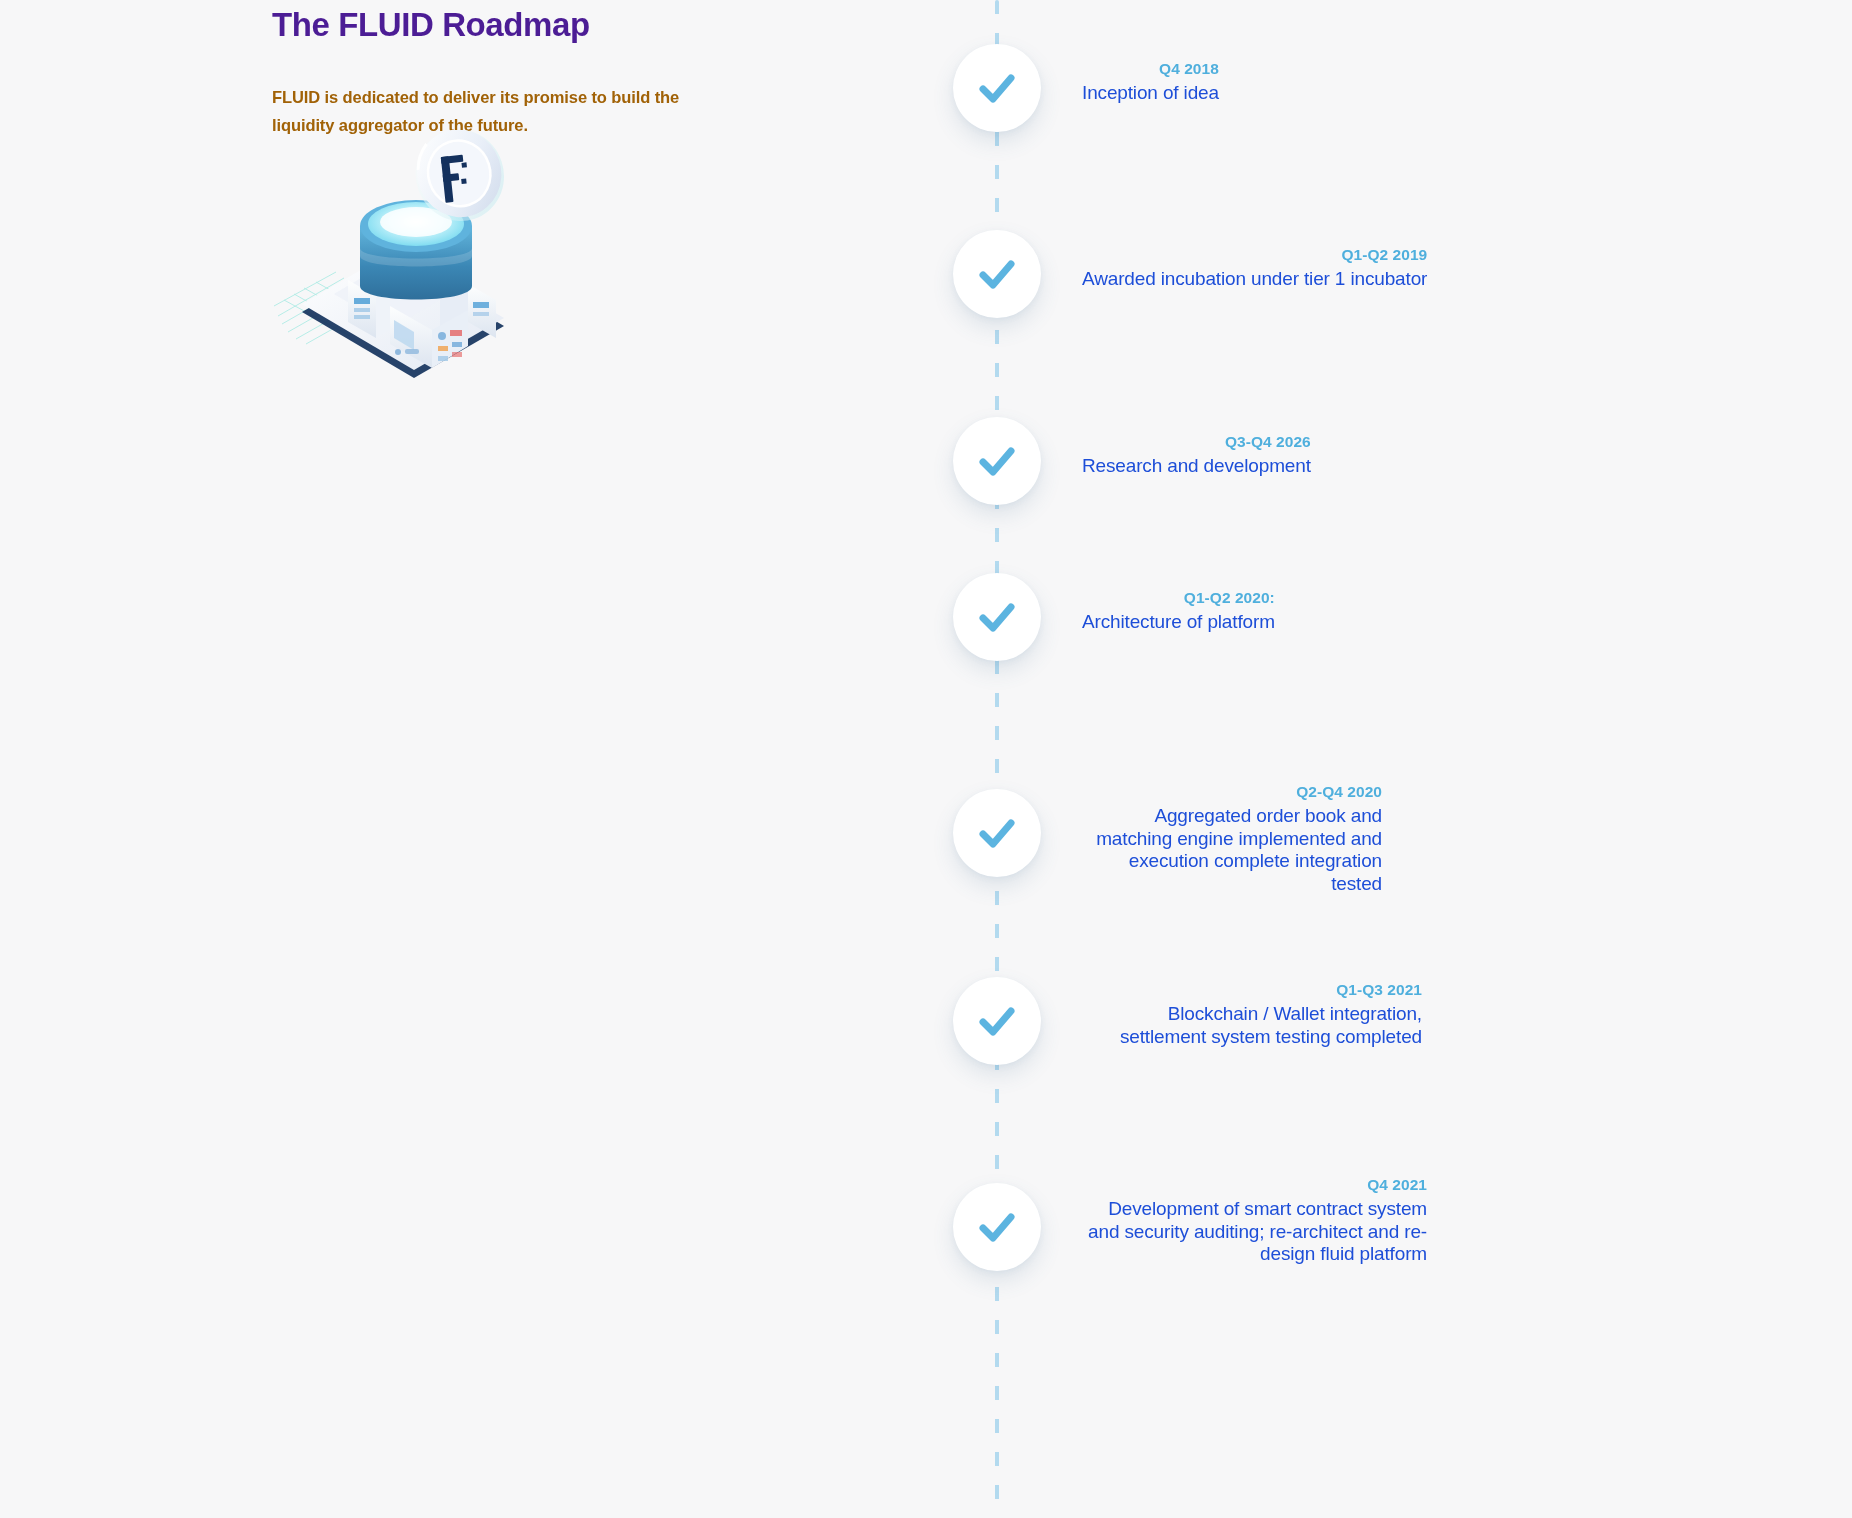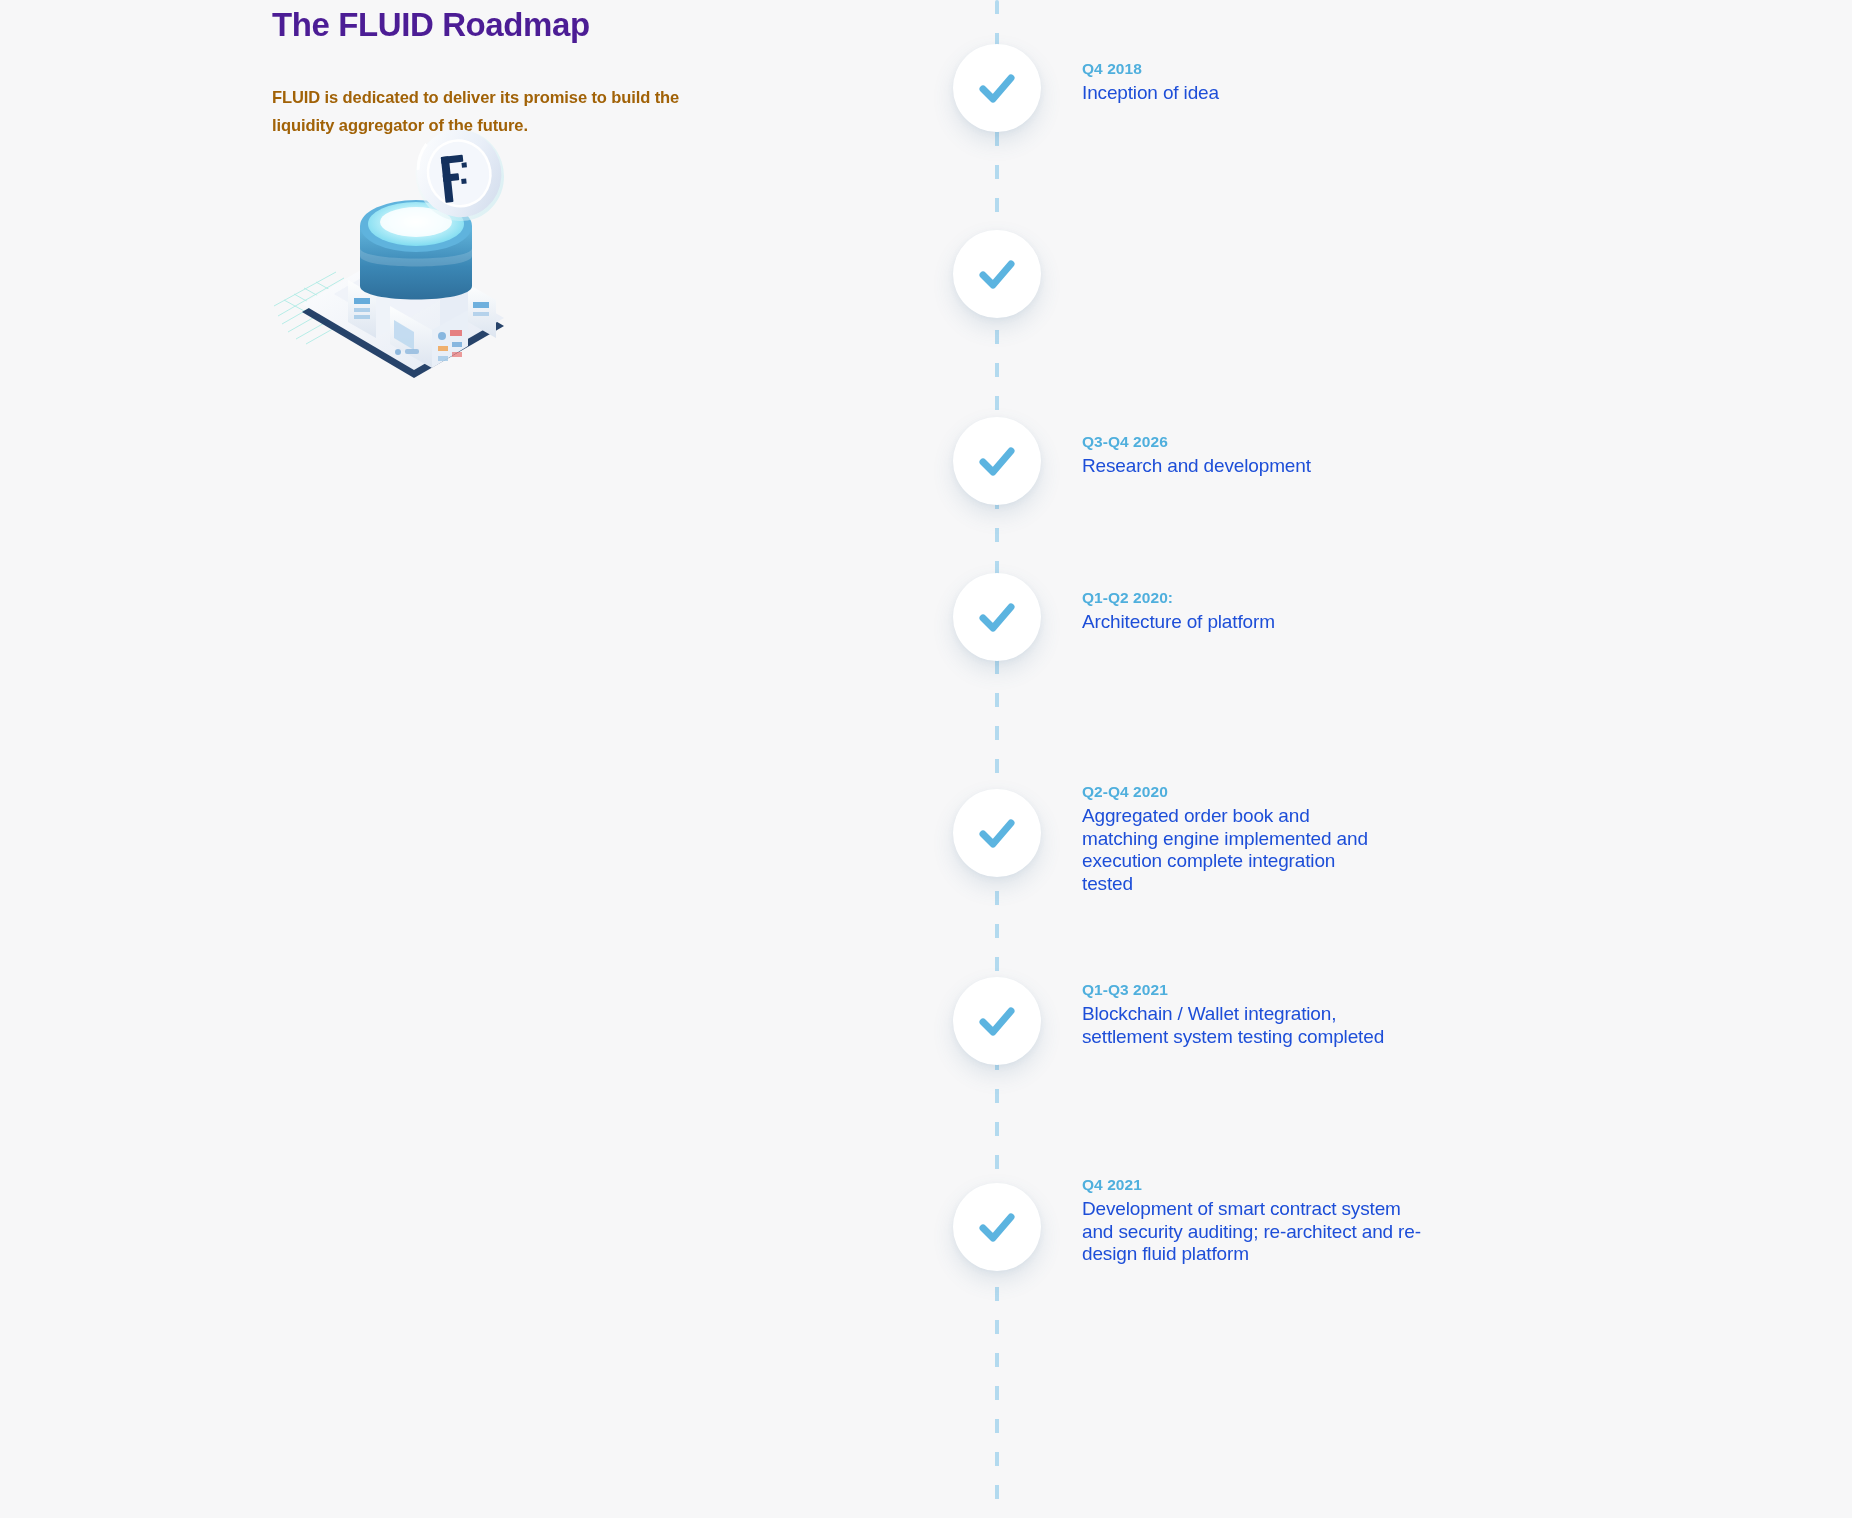--- a/index.html
+++ b/index.html
@@ -104,20 +104,21 @@
     justify-content: center;
     margin-left: 9px;
   }
 
   .node svg { display: block; }
 
   .milestone-text {
     margin-left: 41px;
     padding-top: 14px;
     max-width: 480px;
+    text-align: right;
   }
 
   .ms-quarter {
     font-size: 15.5px;
     font-weight: bold;
     color: #4fafdd;
     letter-spacing: 0.05px;
     line-height: 21px;
   }
 
@@ -256,20 +257,24 @@
         <div class="ms-desc">Inception of idea</div>
       </div>
     </div>
 
     <div class="milestone" style="top:230px">
       <div class="node">
         <svg width="46" height="46" viewBox="0 0 46 46">
           <path d="M9 24 L19 34 L37 13" fill="none" stroke="#5cb4e0" stroke-width="7" stroke-linecap="round" stroke-linejoin="round"></path>
         </svg>
       </div>
+      <div class="milestone-text">
+        <div class="ms-quarter">Q1-Q2 2019</div>
+        <div class="ms-desc">Awarded incubation under tier 1 incubator</div>
+      </div>
     </div>
 
     <div class="milestone" style="top:417px">
       <div class="node">
         <svg width="46" height="46" viewBox="0 0 46 46">
           <path d="M9 24 L19 34 L37 13" fill="none" stroke="#5cb4e0" stroke-width="7" stroke-linecap="round" stroke-linejoin="round"></path>
         </svg>
       </div>
       <div class="milestone-text">
         <div class="ms-quarter">Q3-Q4 2026</div>

